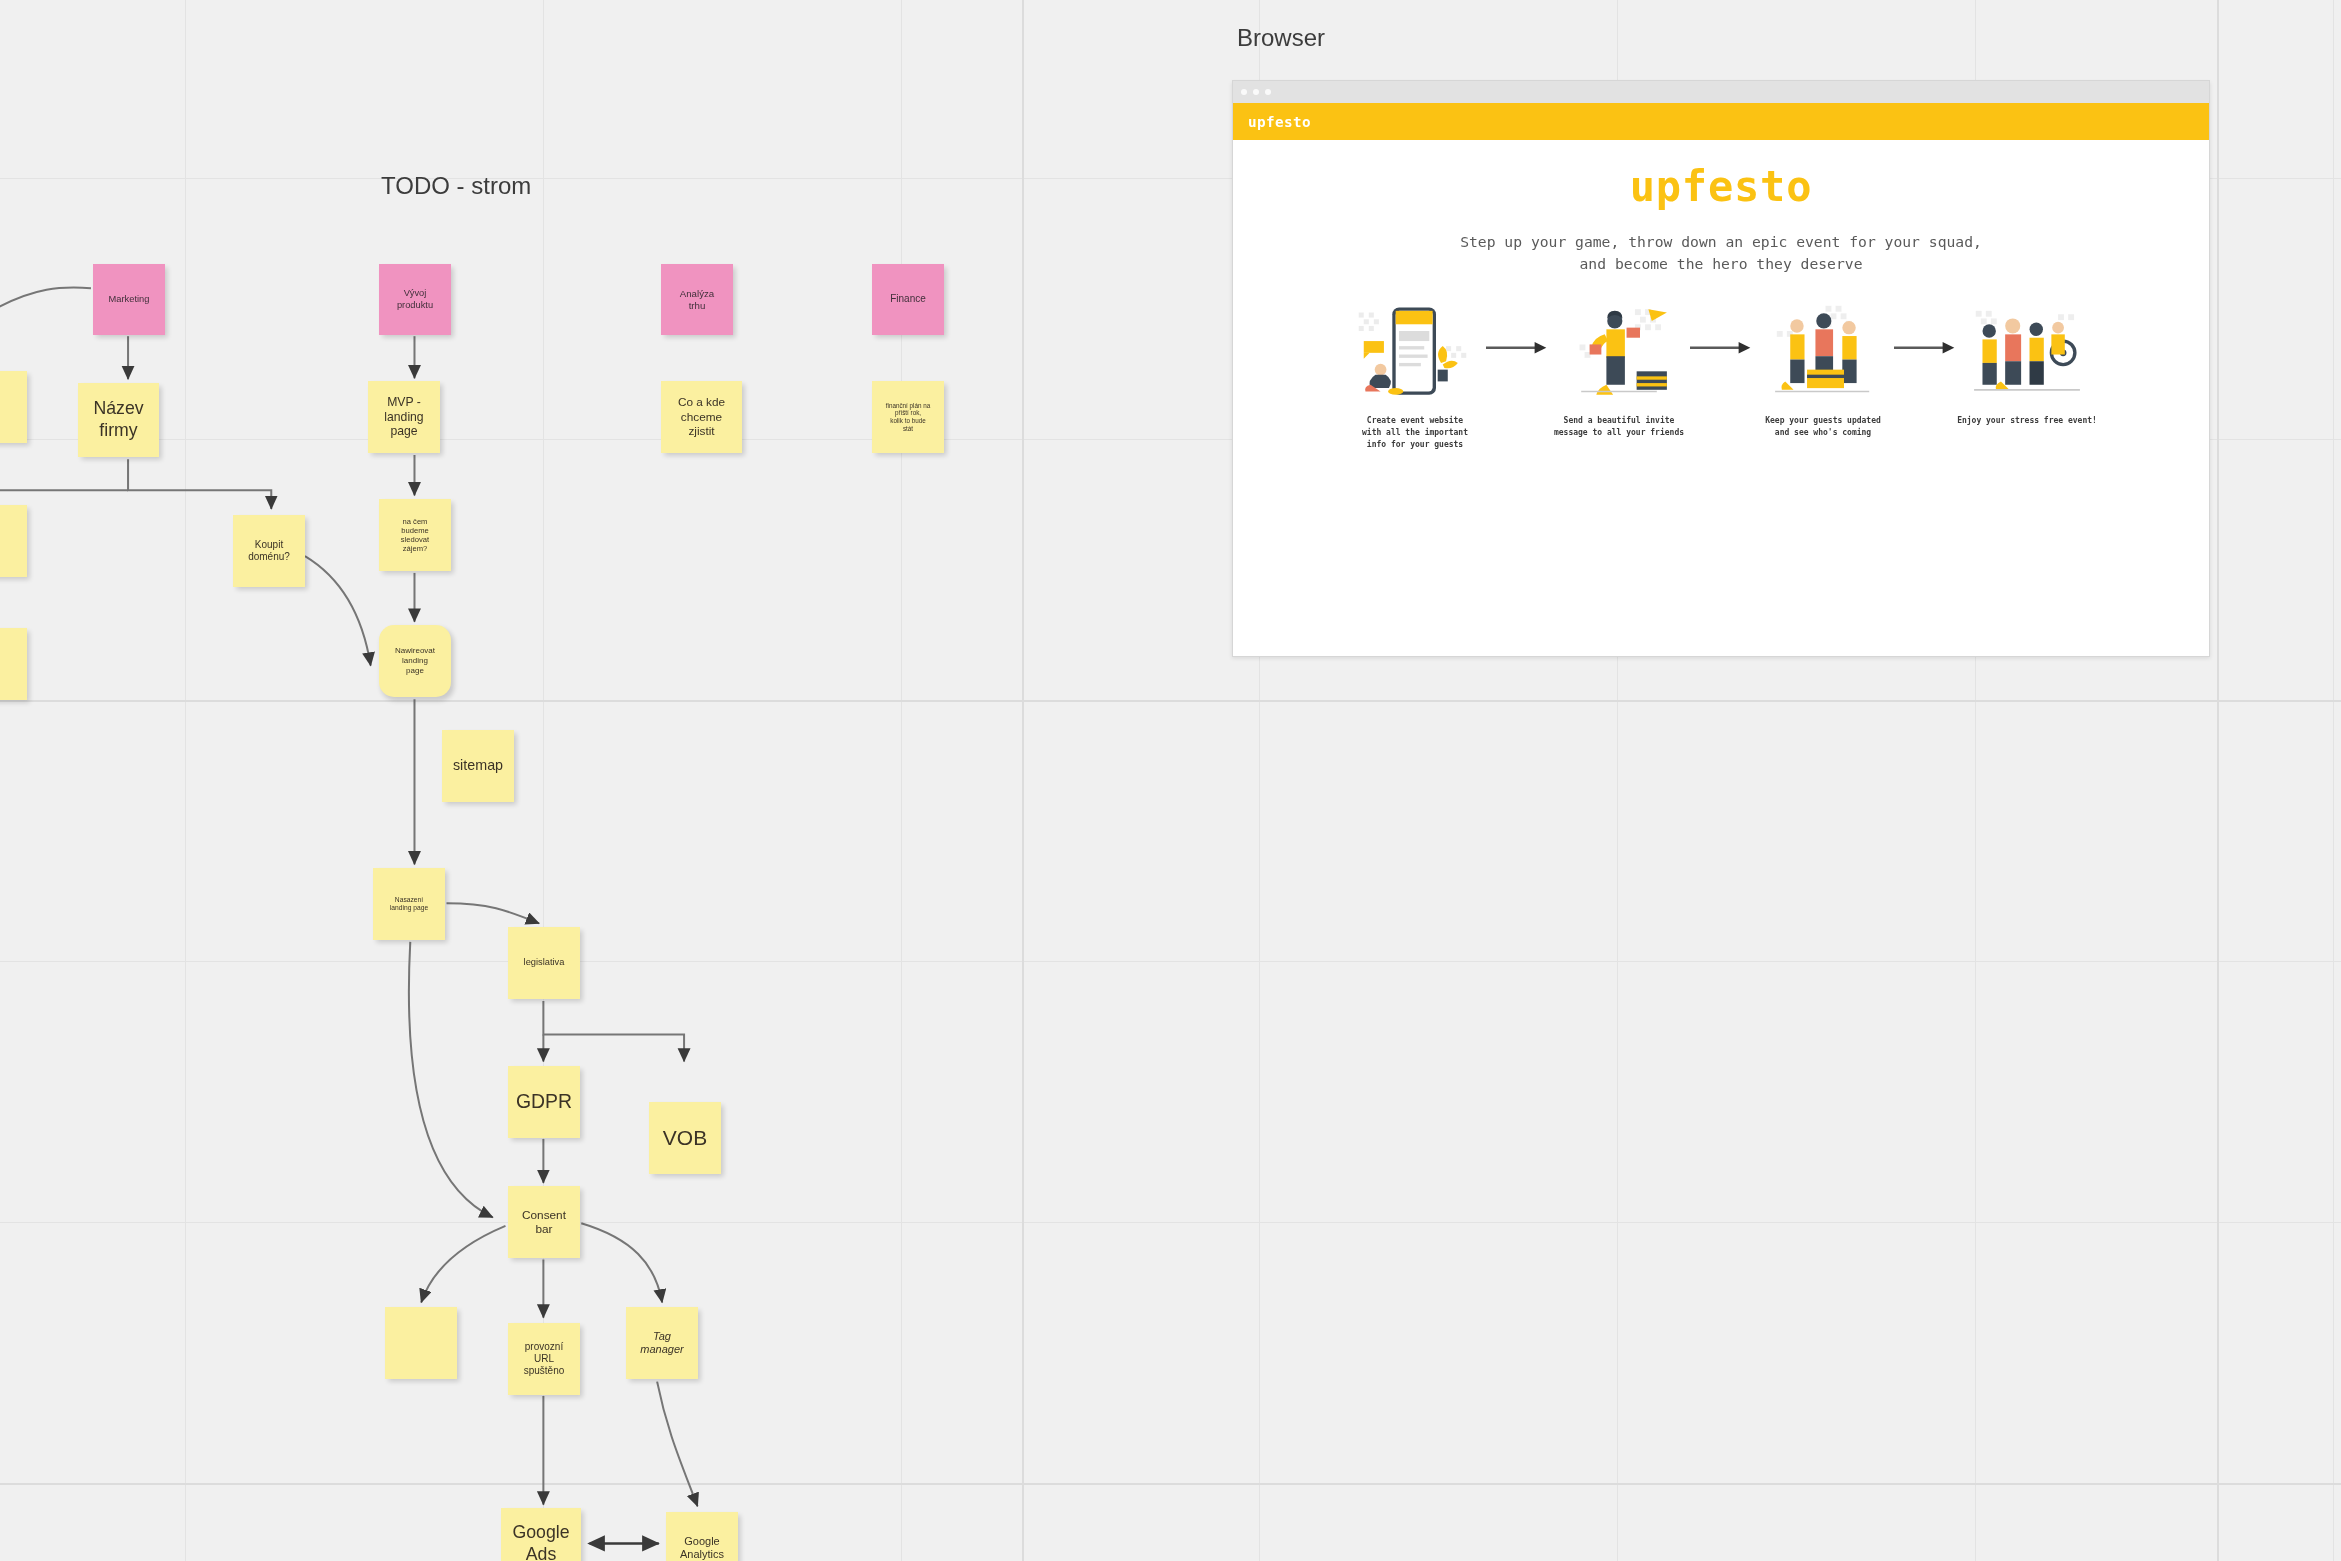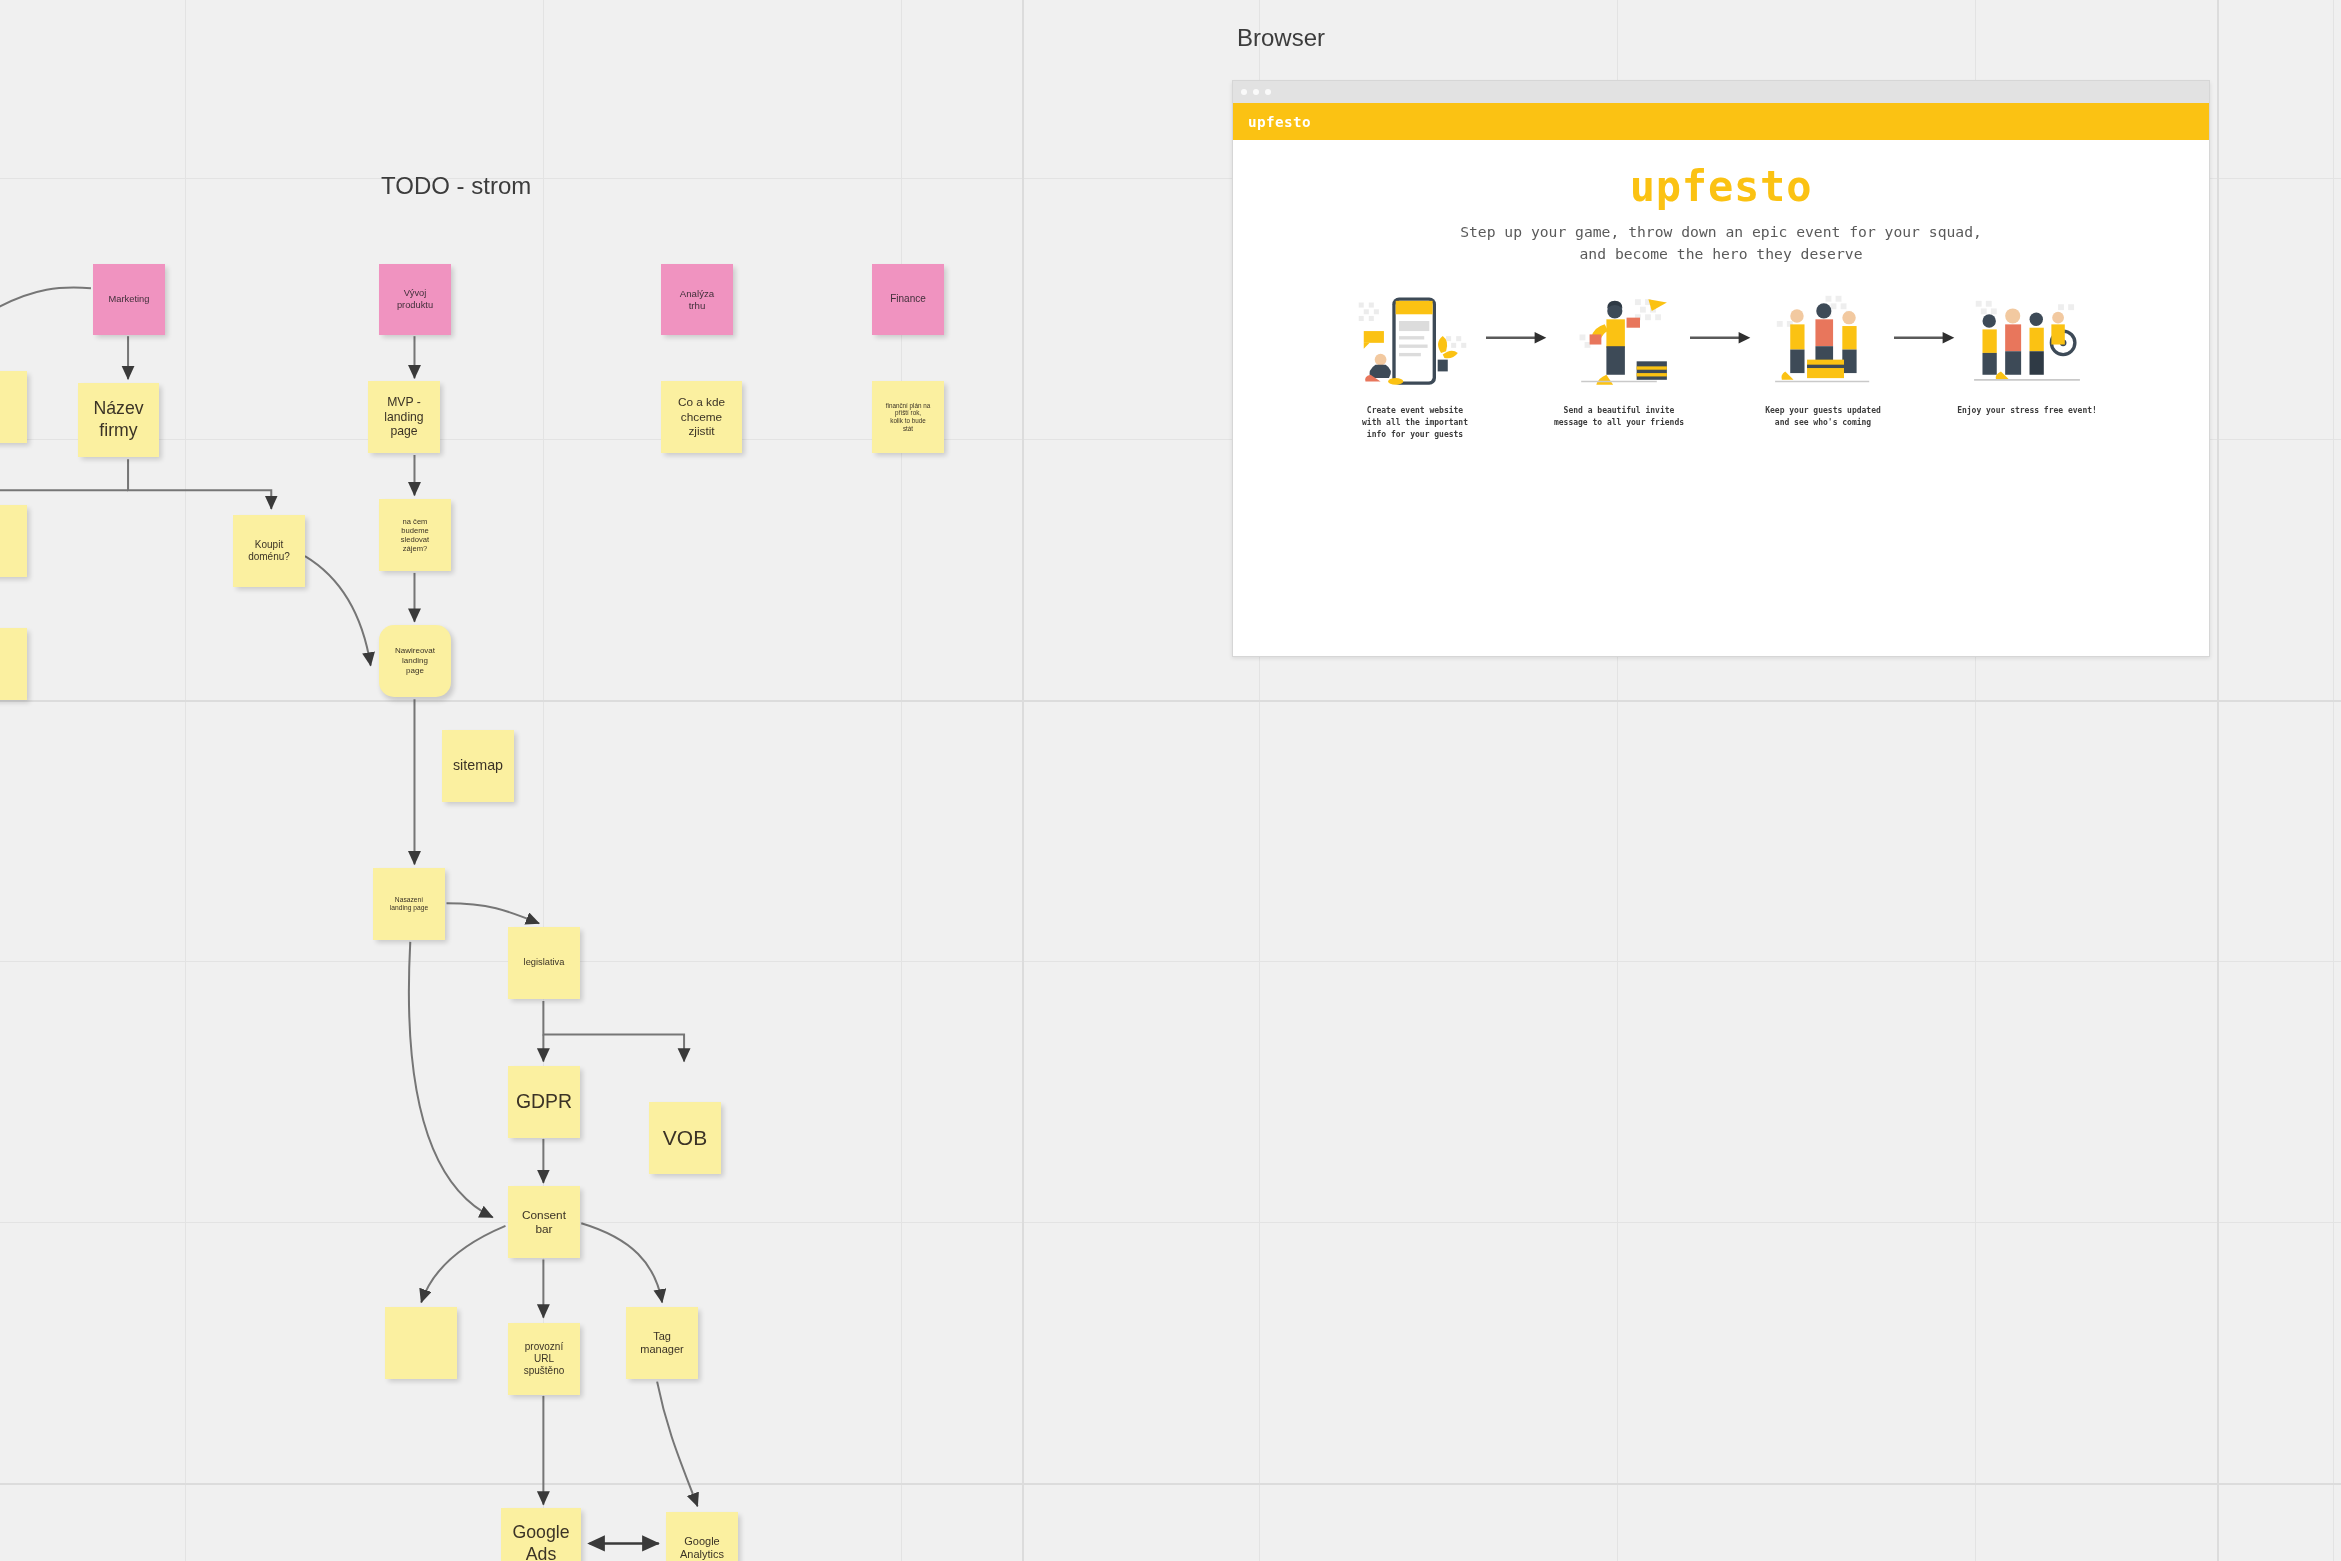--- a/index.html
+++ b/index.html
@@ -72,21 +72,21 @@
   #brand-bar .brand{
     color:#fff;font-family:"DejaVu Sans Mono", monospace;font-weight:bold;font-size:14.3px;
     letter-spacing:0.4px;
   }
   #hero{ padding:22px 0 0 0; text-align:center; }
   #hero h1{
     margin:0;color:#fbc213;font-family:"DejaVu Sans Mono", monospace;font-weight:bold;
     font-size:42px;letter-spacing:0.8px;
   }
   #hero .tagline{
-    margin:10px auto 0;color:#5a5a5a;font-family:"DejaVu Sans Mono", monospace;
+    margin:20px auto 0;color:#5a5a5a;font-family:"DejaVu Sans Mono", monospace;
     font-size:14.7px;line-height:1.5;max-width:640px;
   }
   #steps{
     display:flex;align-items:flex-start;justify-content:center;gap:2px;margin-top:22px;padding:0 25px;
   }
   .step{ width:126px; display:flex;flex-direction:column;align-items:center; }
   .step .art{ width:126px;height:110px; }
   .step .cap{
     margin-top:8.4px;font-family:"DejaVu Sans Mono", monospace;font-weight:bold;
     font-size:8px;color:#3c3c3c;line-height:1.45;text-align:center;width:143px;
@@ -227,21 +227,21 @@
     </div>
     <div class="note yellow" style="left: 508px; top: 1186px; width: 72px; height: 72px; font-size: 11.8px;">
       <span class="txt">Consent<br>bar</span>
     </div>
     <div class="note yellow" style="left: 385px; top: 1307px; width: 72px; height: 72px; font-size: 10px;">
       <span class="txt"></span>
     </div>
     <div class="note yellow" style="left: 508px; top: 1323px; width: 72px; height: 72px; font-size: 10px;">
       <span class="txt">provozní<br>URL<br>spuštěno</span>
     </div>
-    <div class="note yellow" style="left: 626px; top: 1307px; width: 72px; height: 72px; font-size: 11px;">
+    <div class="note yellow" style="left: 626px; top: 1307px; width: 72px; height: 72px; font-size: 11px; font-style: italic;">
       <span class="txt">Tag<br>manager</span>
     </div>
     <div class="note yellow" style="left: 501px; top: 1508px; width: 80px; height: 72px; font-size: 17.7px;">
       <span class="txt">Google<br>Ads</span>
     </div>
     <div class="note yellow" style="left: 666px; top: 1512px; width: 72px; height: 72px; font-size: 11px;">
       <span class="txt">Google<br>Analytics</span>
     </div>
   </div>
 

